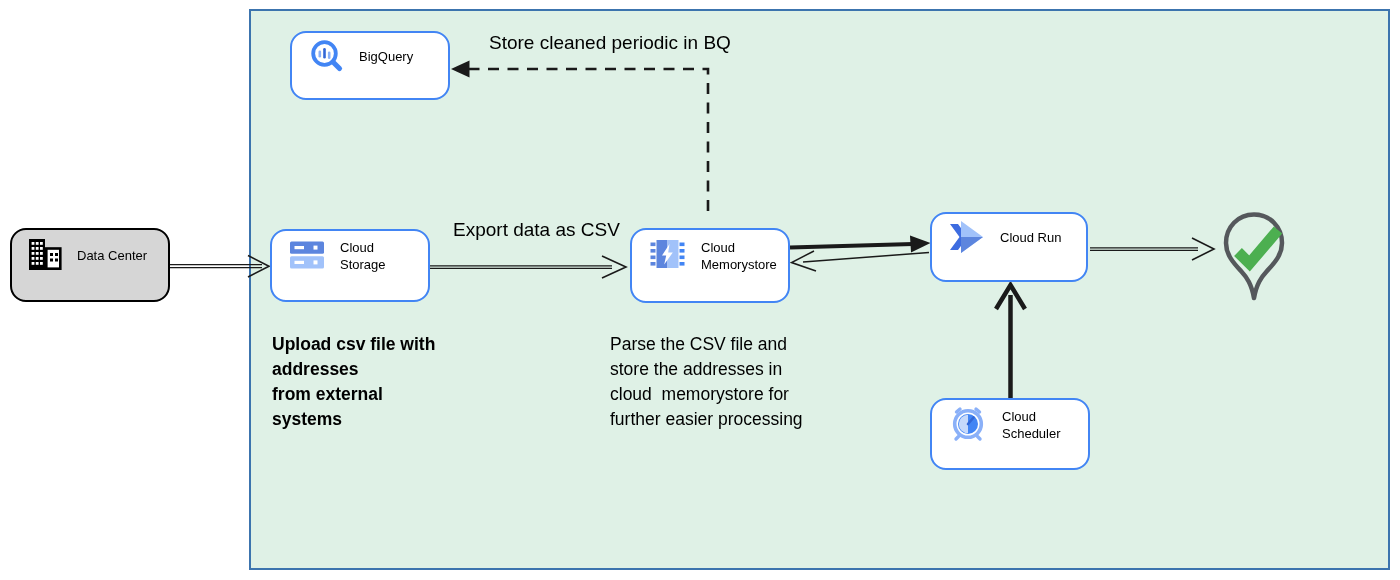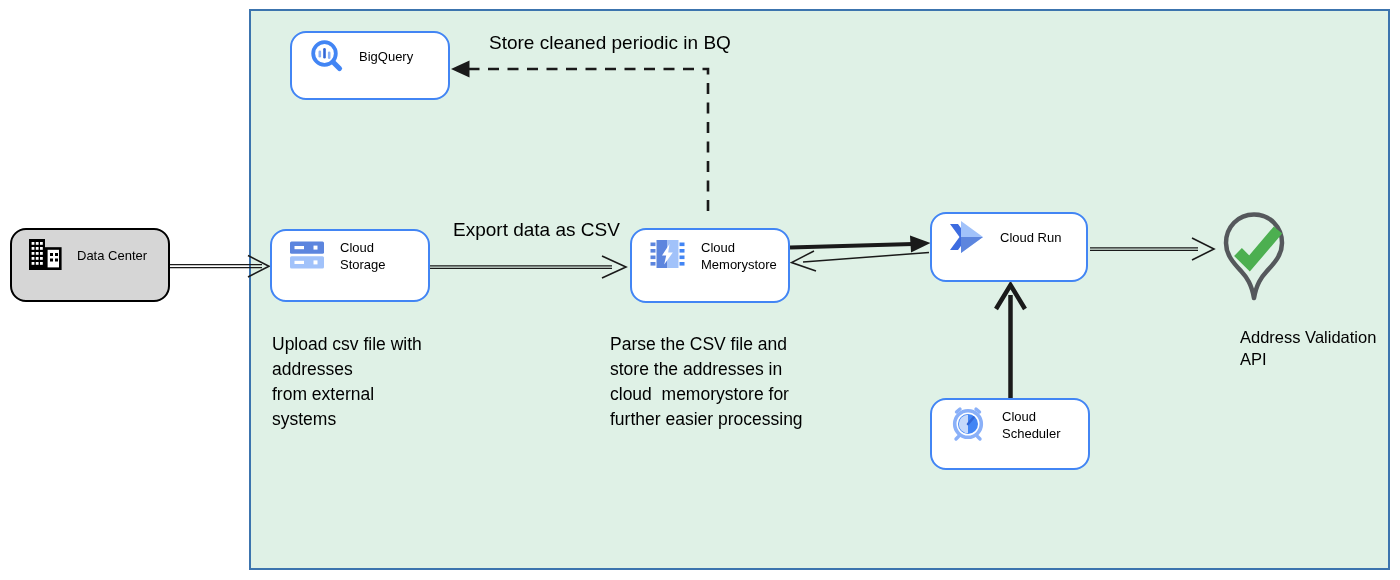--- a/index.html
+++ b/index.html
@@ -194,27 +194,25 @@
     </span>
     <span class="nlabel">Cloud Scheduler</span>
   </div>
 
   <div class="pin-wrap">
     <svg width="66" height="95" viewBox="0 0 66 95">
       <path d="M33,4.5 C17,4.5 5,17 5,33 C5,45 13,53.5 20,61 C26,67.5 30.5,74 33,88 C35.5,74 40,67.5 46,61 C53,53.5 61,45 61,33 C61,17 49,4.5 33,4.5 Z" fill="none" stroke="var(--pin_outline)" stroke-width="4.5" stroke-linejoin="round"></path>
       <polyline points="17,42 28.5,53.5 57,20" fill="none" stroke="var(--check_green)" stroke-width="11"></polyline>
     </svg>
   </div>
-  <div class="pin-label" style="left:1240px;top:326px;">Address Validation
-API</div>
 
   <div class="edge-label" style="left:489px;top:32px;">Store cleaned periodic in BQ</div>
   <div class="edge-label" style="left:453px;top:219px;">Export data as CSV</div>
 
-  <div class="note" style="left:272px;top:332px;">Upload csv file with
+  <div class="note" style="left:272px;top:332px;font-weight:bold;">Upload csv file with
 addresses
 from external
 systems</div>
   <div class="note" style="left:610px;top:332px;">Parse the CSV file and
 store the addresses in
 cloud  memorystore for
 further easier processing</div>
 
 </div>
 

